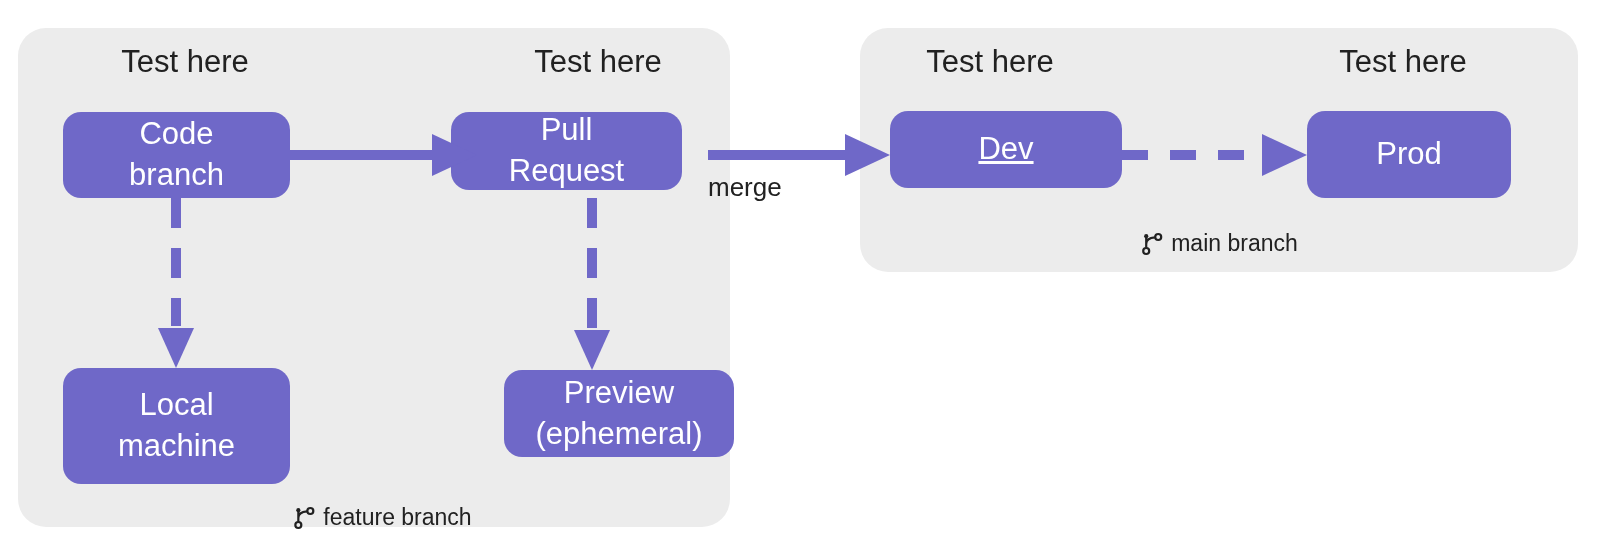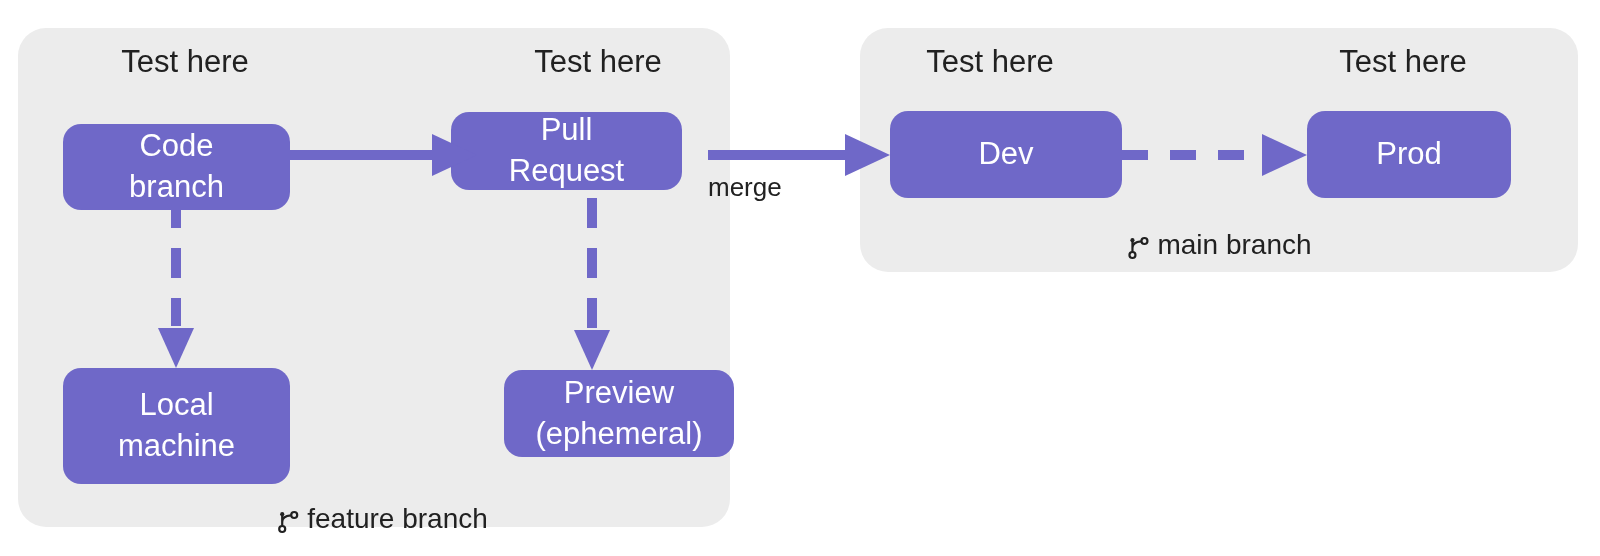--- a/index.html
+++ b/index.html
@@ -14,34 +14,34 @@
   html,body{background:var(--page-bg);}
   body{font-family:"Liberation Sans",sans-serif;}
   .stage{position:relative;width:1600px;height:556px;background:var(--page-bg);overflow:hidden;}
   .group{position:absolute;background:var(--container-bg);border-radius:28px;}
   .group-feature{left:18px;top:28px;width:712px;height:499px;}
   .group-main{left:860px;top:28px;width:718px;height:244px;}
   .test-label{position:absolute;top:44px;transform:translateX(-50%);font-size:31px;color:var(--label-text);white-space:nowrap;}
   .node{position:absolute;background:var(--node-bg);border-radius:18px;color:var(--node-text);
         display:flex;align-items:center;justify-content:center;text-align:center;
         font-size:31px;line-height:1.32;white-space:pre-line;}
-  .n-code{left:63px;top:124px;width:227px;height:86px;}
+  .n-code{left:63px;top:112px;width:227px;height:86px;}
   .n-pr{left:451px;top:112px;width:231px;height:78px;}
   .n-local{left:63px;top:368px;width:227px;height:116px;}
   .n-preview{left:504px;top:370px;width:230px;height:87px;}
-  .n-dev{left:890px;top:111px;width:232px;height:87px;}
+  .n-dev{left:890px;top:111px;width:232px;height:77px;text-decoration:underline;}
   .n-prod{left:1307px;top:111px;width:204px;height:87px;}
   .shaft-h{position:absolute;height:10px;background:var(--arrow);}
   .shaft-h.dashed{background:repeating-linear-gradient(to right,var(--arrow) 0 26px,transparent 26px 48px);}
   .shaft-v{position:absolute;width:10px;background:repeating-linear-gradient(to bottom,var(--arrow) 0 30px,transparent 30px 50px);}
   .head-right{position:absolute;width:0;height:0;border-top:21px solid transparent;border-bottom:21px solid transparent;border-left:45px solid var(--arrow);}
   .head-down{position:absolute;width:0;height:0;border-left:18px solid transparent;border-right:18px solid transparent;border-top:40px solid var(--arrow);}
   .edge-label{position:absolute;font-size:26px;color:var(--label-text);text-align:left;}
-  .branch-label{position:absolute;transform:translateX(-50%);display:flex;align-items:flex-end;gap:7px;
-                font-size:28px;color:var(--label-text);white-space:nowrap;}
+  .branch-label{position:absolute;transform:translateX(-50%);display:flex;align-items:center;gap:7px;
+                font-size:23px;color:var(--label-text);white-space:nowrap;}
   .branch-icon{display:inline-flex;}
 </style>
 </head>
 <body>
 
 <div class="stage">
 
   <div class="group group-feature"></div>
 
   <div class="group group-main"></div>

